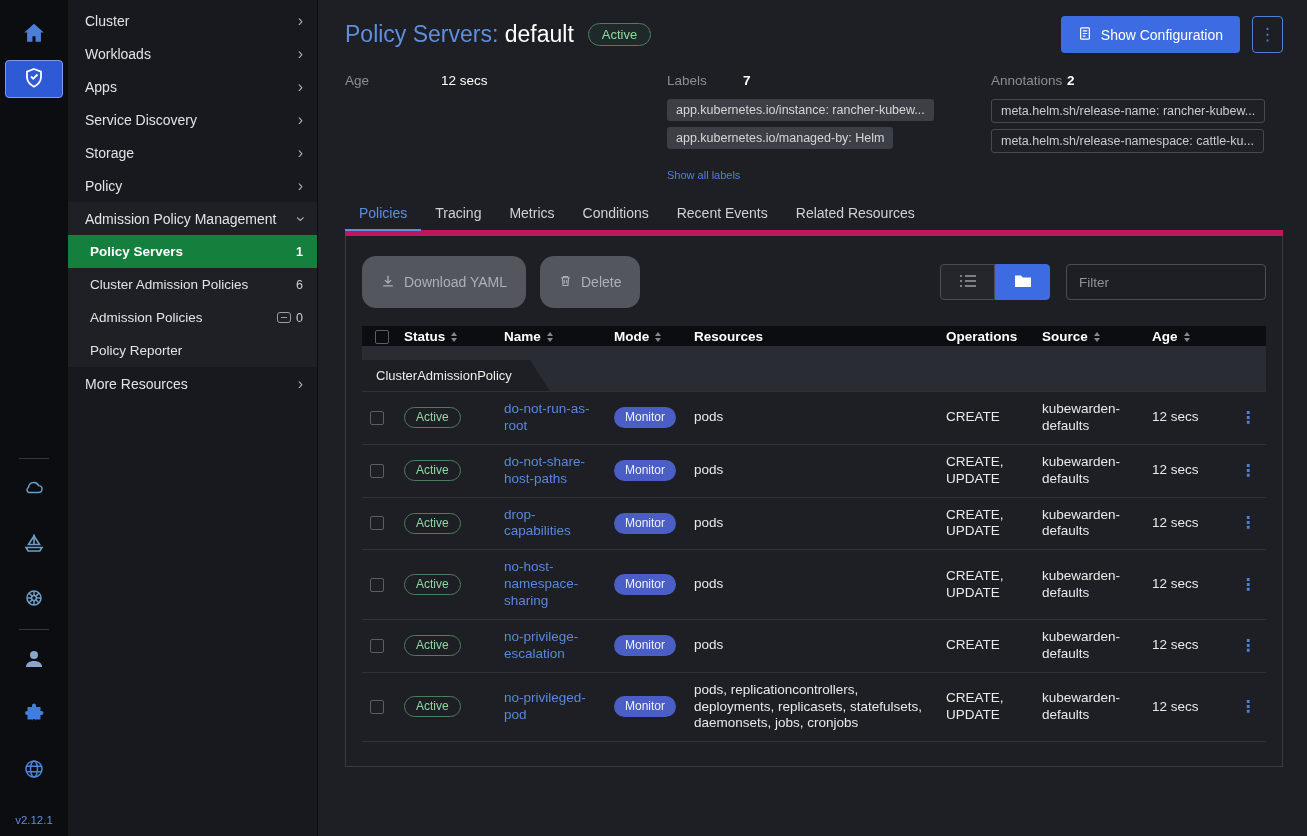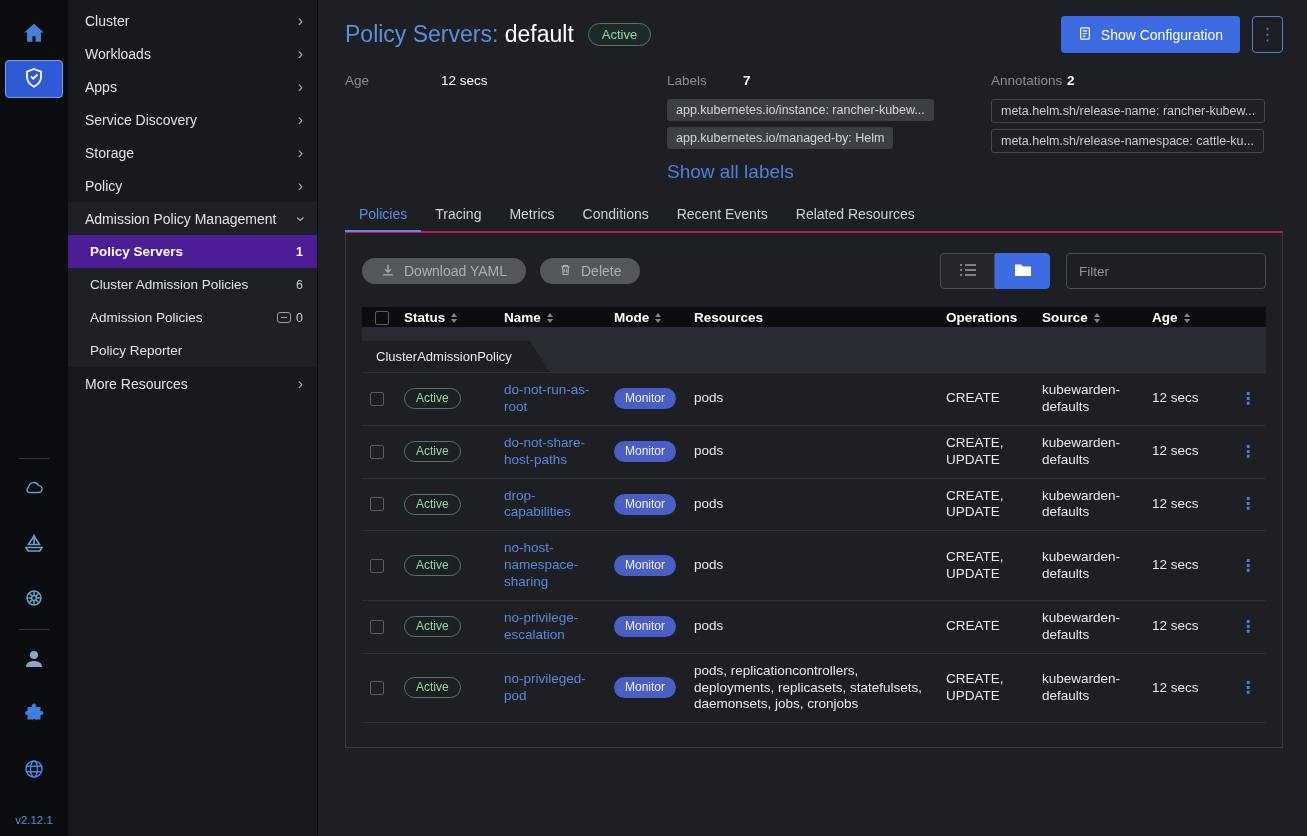--- a/index.html
+++ b/index.html
@@ -15,21 +15,21 @@
   .rail-mid,.rail-bottom{display:flex;flex-direction:column;align-items:center;gap:19px}
   .rail-version{color:#5e8ed8;font-size:11.5px;margin-top:26px;margin-bottom:10px}
 
   
   .sidebar{width:250px;min-width:250px;background:#17191e;padding-top:4px;border-right:1px solid #0b0d11;display:flex;flex-direction:column}
   .nav-item{height:33px;min-height:33px;display:flex;align-items:center;justify-content:space-between;padding:0 14px 0 17px;color:#e2e3e6;cursor:pointer}
   .chev{color:#a6a9ae;font-size:16px;line-height:1}
   .chev.down{transform:rotate(90deg)}
   .nav-group{background:#1e2026}
   .nav-item.sub{padding-left:22px;font-size:13.5px}
-  .nav-item.sub.selected{background:#4c1d95;color:#fff;font-weight:700}
+  .nav-item.sub.selected{background:#15803d;color:#fff;font-weight:700}
   .count{color:#c9ccd1;font-size:12.5px;display:flex;align-items:center;gap:5px}
   .selected .count{color:#fff}
   .mini-badge{width:14px;height:11px;border:1px solid #9a9da3;border-radius:3px;position:relative;display:inline-block}
   .mini-badge::after{content:"";position:absolute;left:3px;right:3px;top:4px;border-top:1px solid #9a9da3}
 
   
   .main{flex:1;padding:16px 24px 16px 27px;overflow:hidden;background:#1d1f24}
   .page-header{display:flex;align-items:center;justify-content:space-between;margin-bottom:20px}
   .title-wrap{display:flex;align-items:center;gap:14px}
   h1{font-size:23px;font-weight:400}
@@ -47,31 +47,31 @@
   .d-col3{flex:1}
   .d-line{font-size:13.5px}
   .d-label{color:#8b8e94}
   .w96{display:inline-block;min-width:96px}
   .w76{display:inline-block;min-width:76px}
   .d-value{color:#fff}
   .d-count{color:#fff;font-weight:700}
   .chips{display:flex;flex-direction:column;align-items:flex-start;gap:6px;margin-top:11px}
   .chip{background:#3c3f45;color:#d5d6d9;font-size:12.5px;padding:4px 9px;border-radius:3px;white-space:nowrap}
   .chip.outline{background:#1e2026;border:1px solid #46494f;color:#c9cbcf}
-  .link{color:#4f80dd;font-size:19px;cursor:pointer;display:inline-block;margin-top:12px;text-decoration:none}
-
-  
-  .tabs{display:flex;border-bottom:2px solid #be185d;margin-top:14px}
+  .link{color:#4f80dd;font-size:11px;cursor:pointer;display:inline-block;margin-top:20px;text-decoration:none}
+
+  
+  .tabs{display:flex;border-bottom:6px solid #be185d;margin-top:14px}
   .tab{padding:9px 14px;color:#cfd1d5;cursor:pointer;position:relative}
   .tab.active{color:#5b8ee6}
   .tab.active::after{content:"";position:absolute;left:0;right:0;bottom:-1px;height:2px;background:#5b8ee6}
   .panel{border:1px solid #383b41;border-top:none;padding:20px 16px 24px}
   .toolbar{display:flex;justify-content:space-between;align-items:center;margin-bottom:18px}
   .toolbar-left{display:flex;gap:14px}
-  .btn-disabled{display:flex;align-items:center;gap:9px;background:#53565c;color:#adb0b5;border:none;border-radius:14px;height:26px;padding:0 19px;font-size:14px;cursor:not-allowed;font-family:inherit}
+  .btn-disabled{display:flex;align-items:center;gap:9px;background:#53565c;color:#adb0b5;border:none;border-radius:14px;height:52px;padding:0 19px;font-size:14px;cursor:not-allowed;font-family:inherit}
   .toolbar-right{display:flex;align-items:flex-start;gap:16px}
   .view-toggle{display:flex}
   .vt-btn{width:55px;height:36px;display:flex;align-items:center;justify-content:center;border:1px solid #4a4d53;background:#24262b;cursor:pointer}
   .vt-btn:first-child{border-radius:4px 0 0 4px}
   .vt-btn.active{background:#3d6be2;border-color:#3d6be2;border-radius:0 4px 4px 0}
   .filter-input{width:200px;height:36px;background:transparent;border:1px solid #4a4d53;border-radius:4px;color:#e6e7e9;padding:0 12px;font-size:13.5px;font-family:inherit}
   .filter-input::placeholder{color:#8f9298}
 
   
   table{width:100%;border-collapse:collapse;table-layout:fixed}

